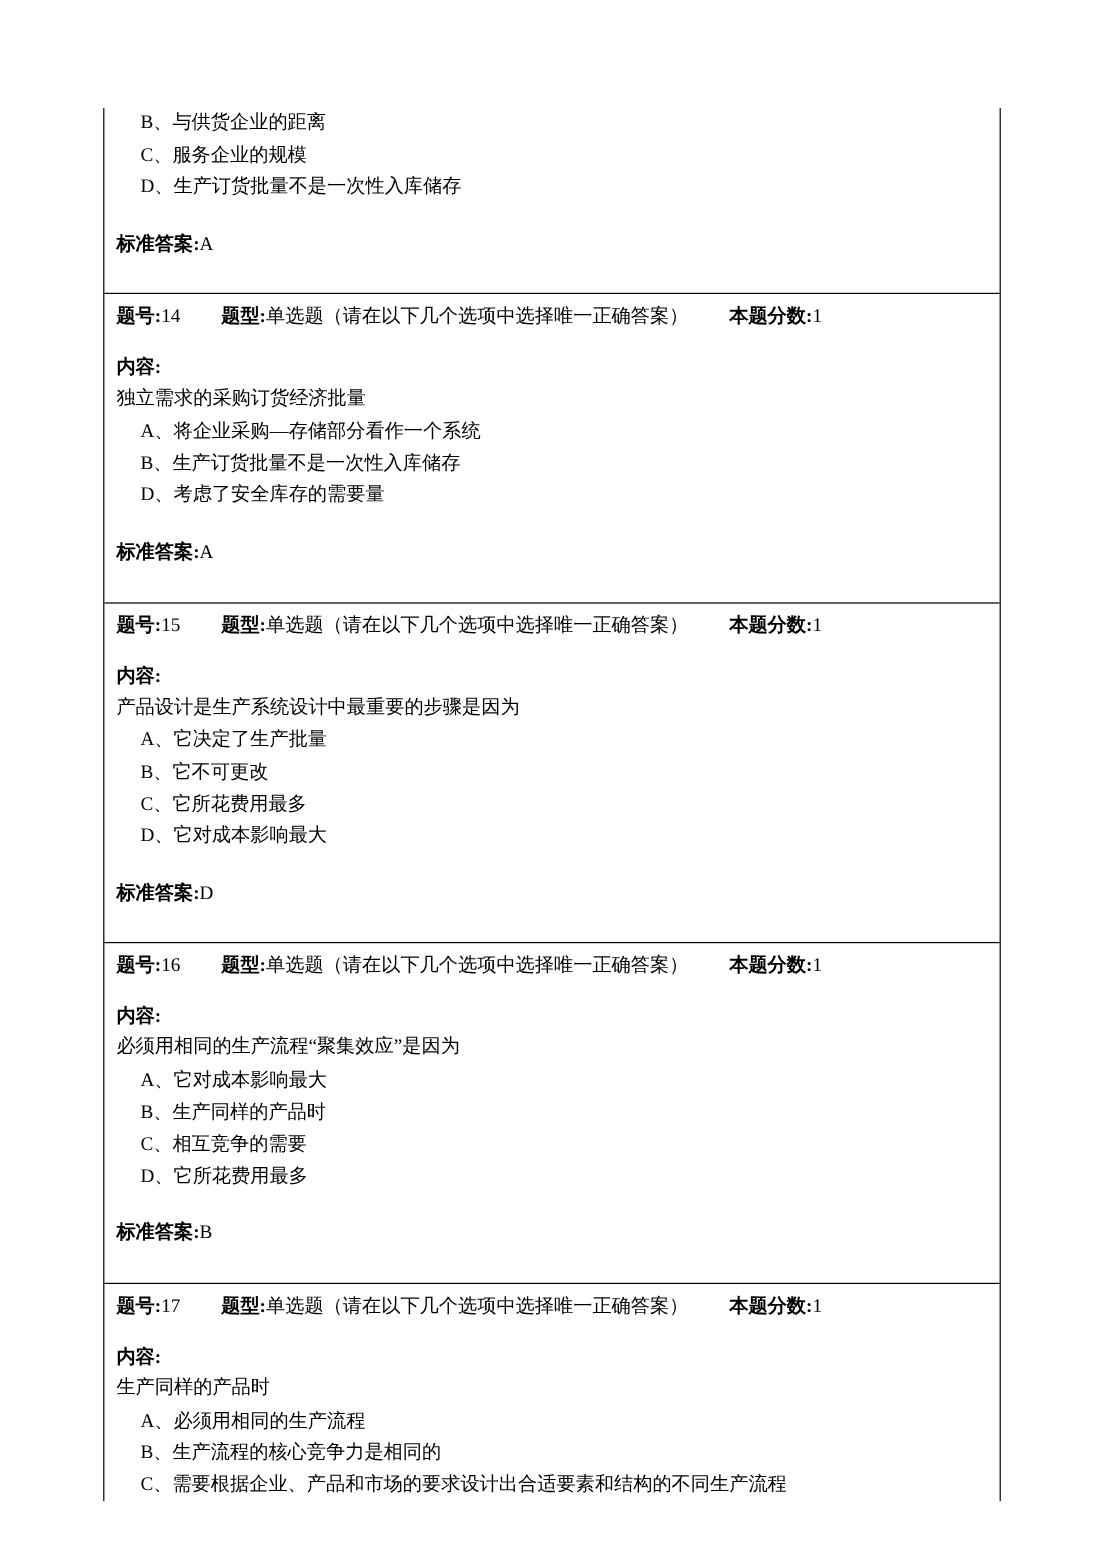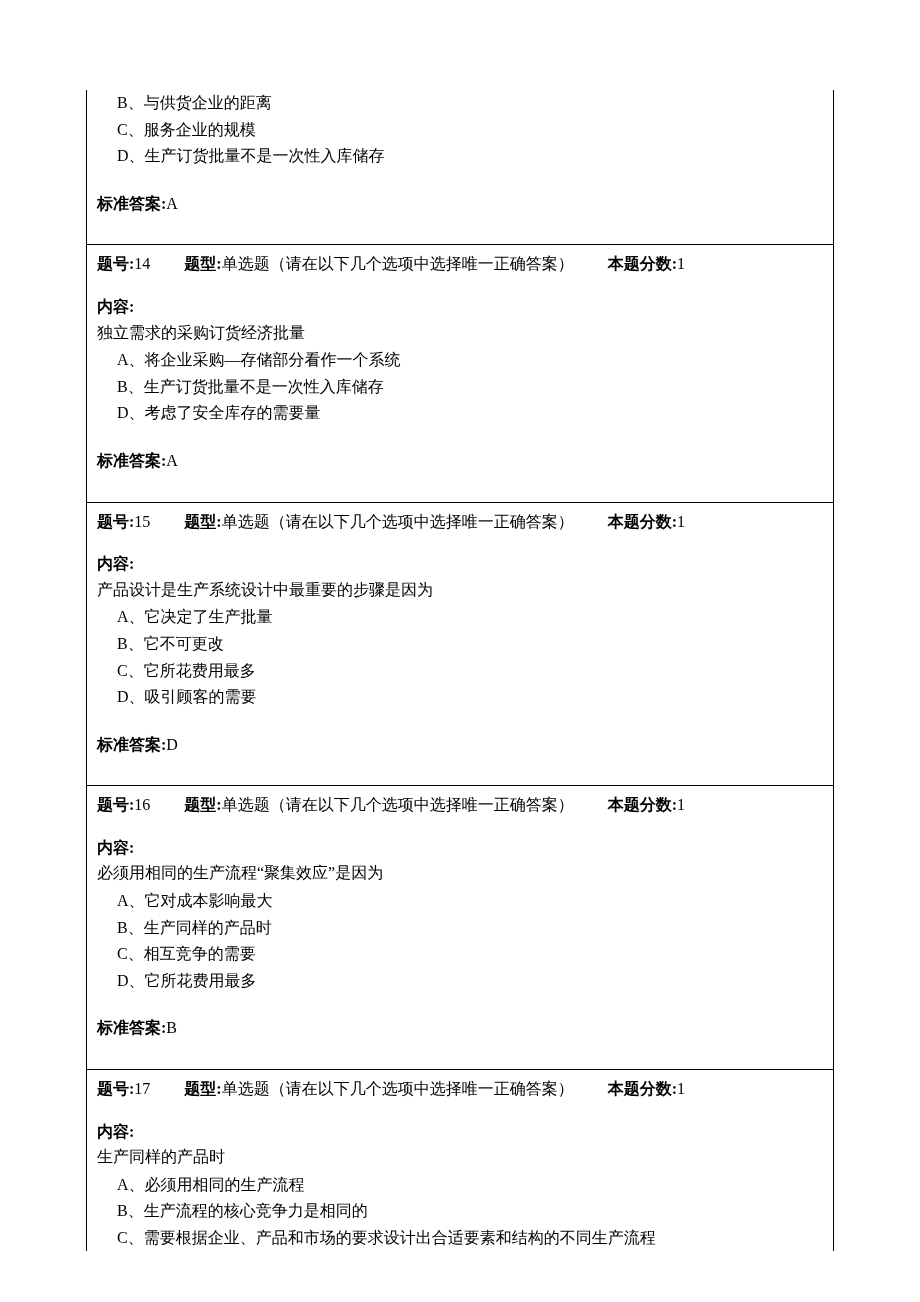--- a/index.html
+++ b/index.html
@@ -108,21 +108,21 @@
       <span class="inline-group inline-gap">
         <span class="label">本题分数:</span><span>1</span>
       </span>
     </div>
     <span class="content-label">内容:</span>
     <div class="prompt">产品设计是生产系统设计中最重要的步骤是因为</div>
     <div class="options">
       <div class="option-line">A、它决定了生产批量</div>
       <div class="option-line">B、它不可更改</div>
       <div class="option-line">C、它所花费用最多</div>
-      <div class="option-line">D、吸引顾客的需要</div>
+      <div class="option-line">D、它对成本影响最大</div>
     </div>
     <div class="answer-line">
       <span class="label">标准答案:</span><span>D</span>
     </div>
   </div>
 
   <hr class="sep">
 
   <div class="question-block">
     <div class="header-line">

